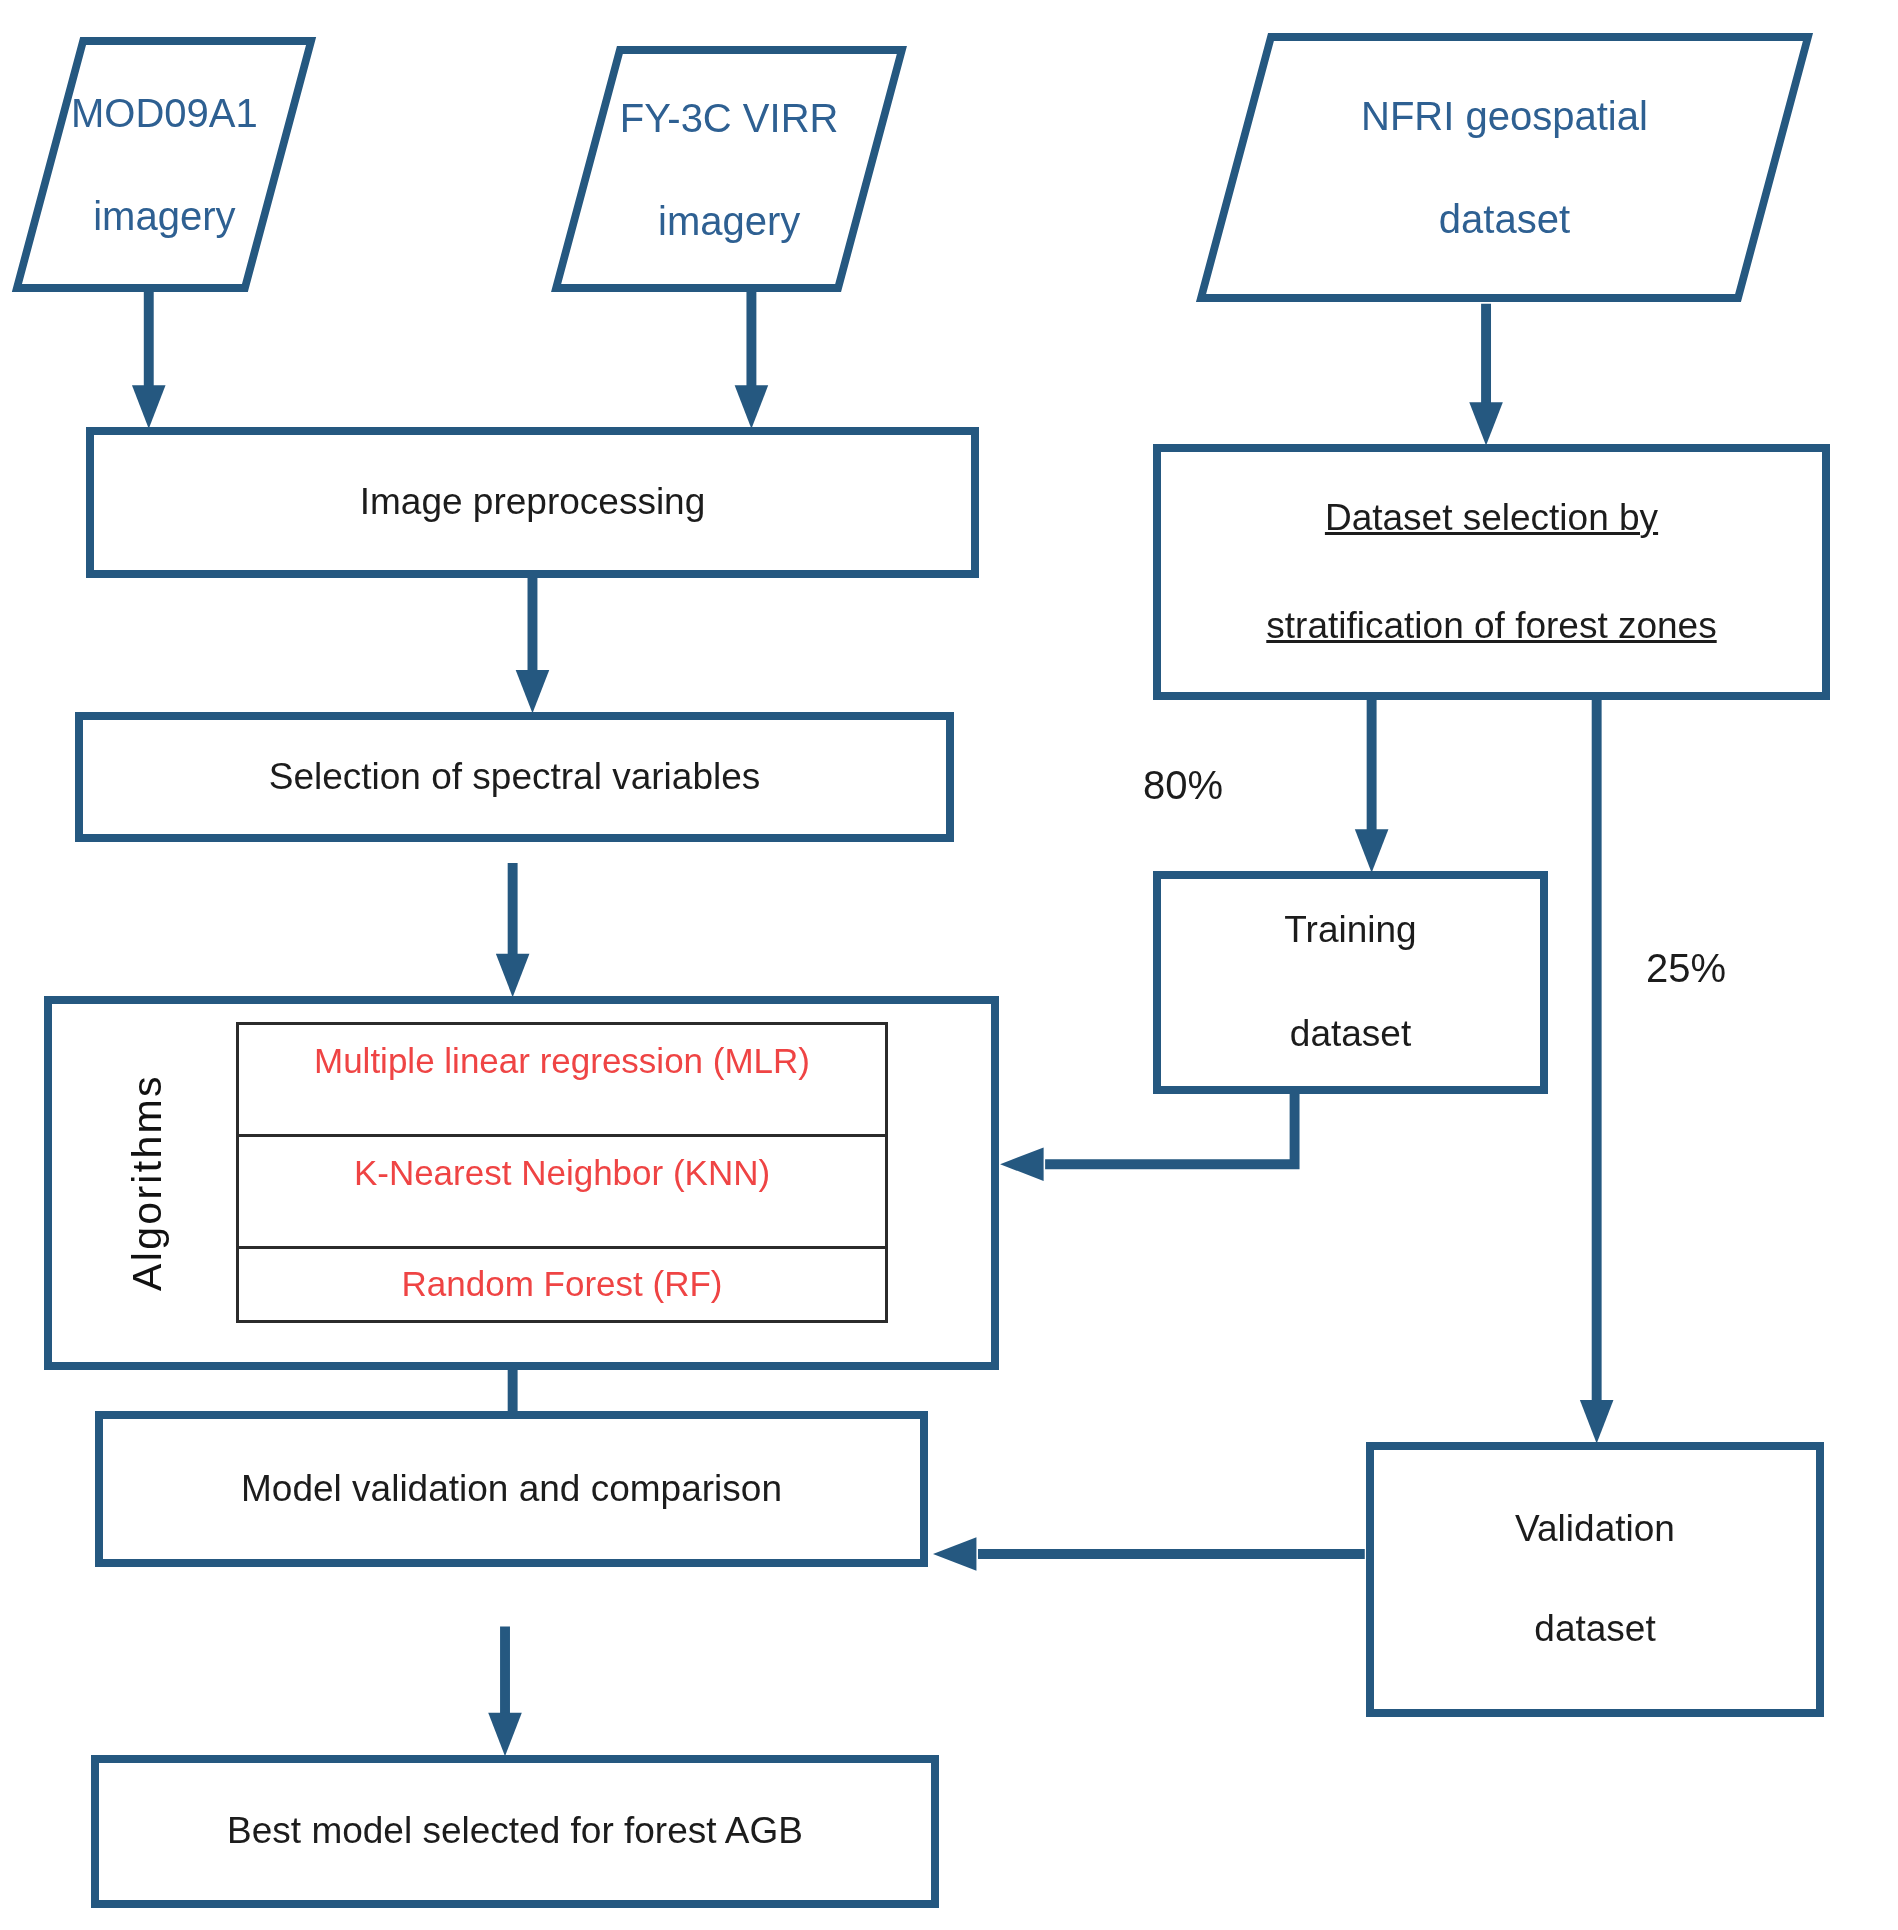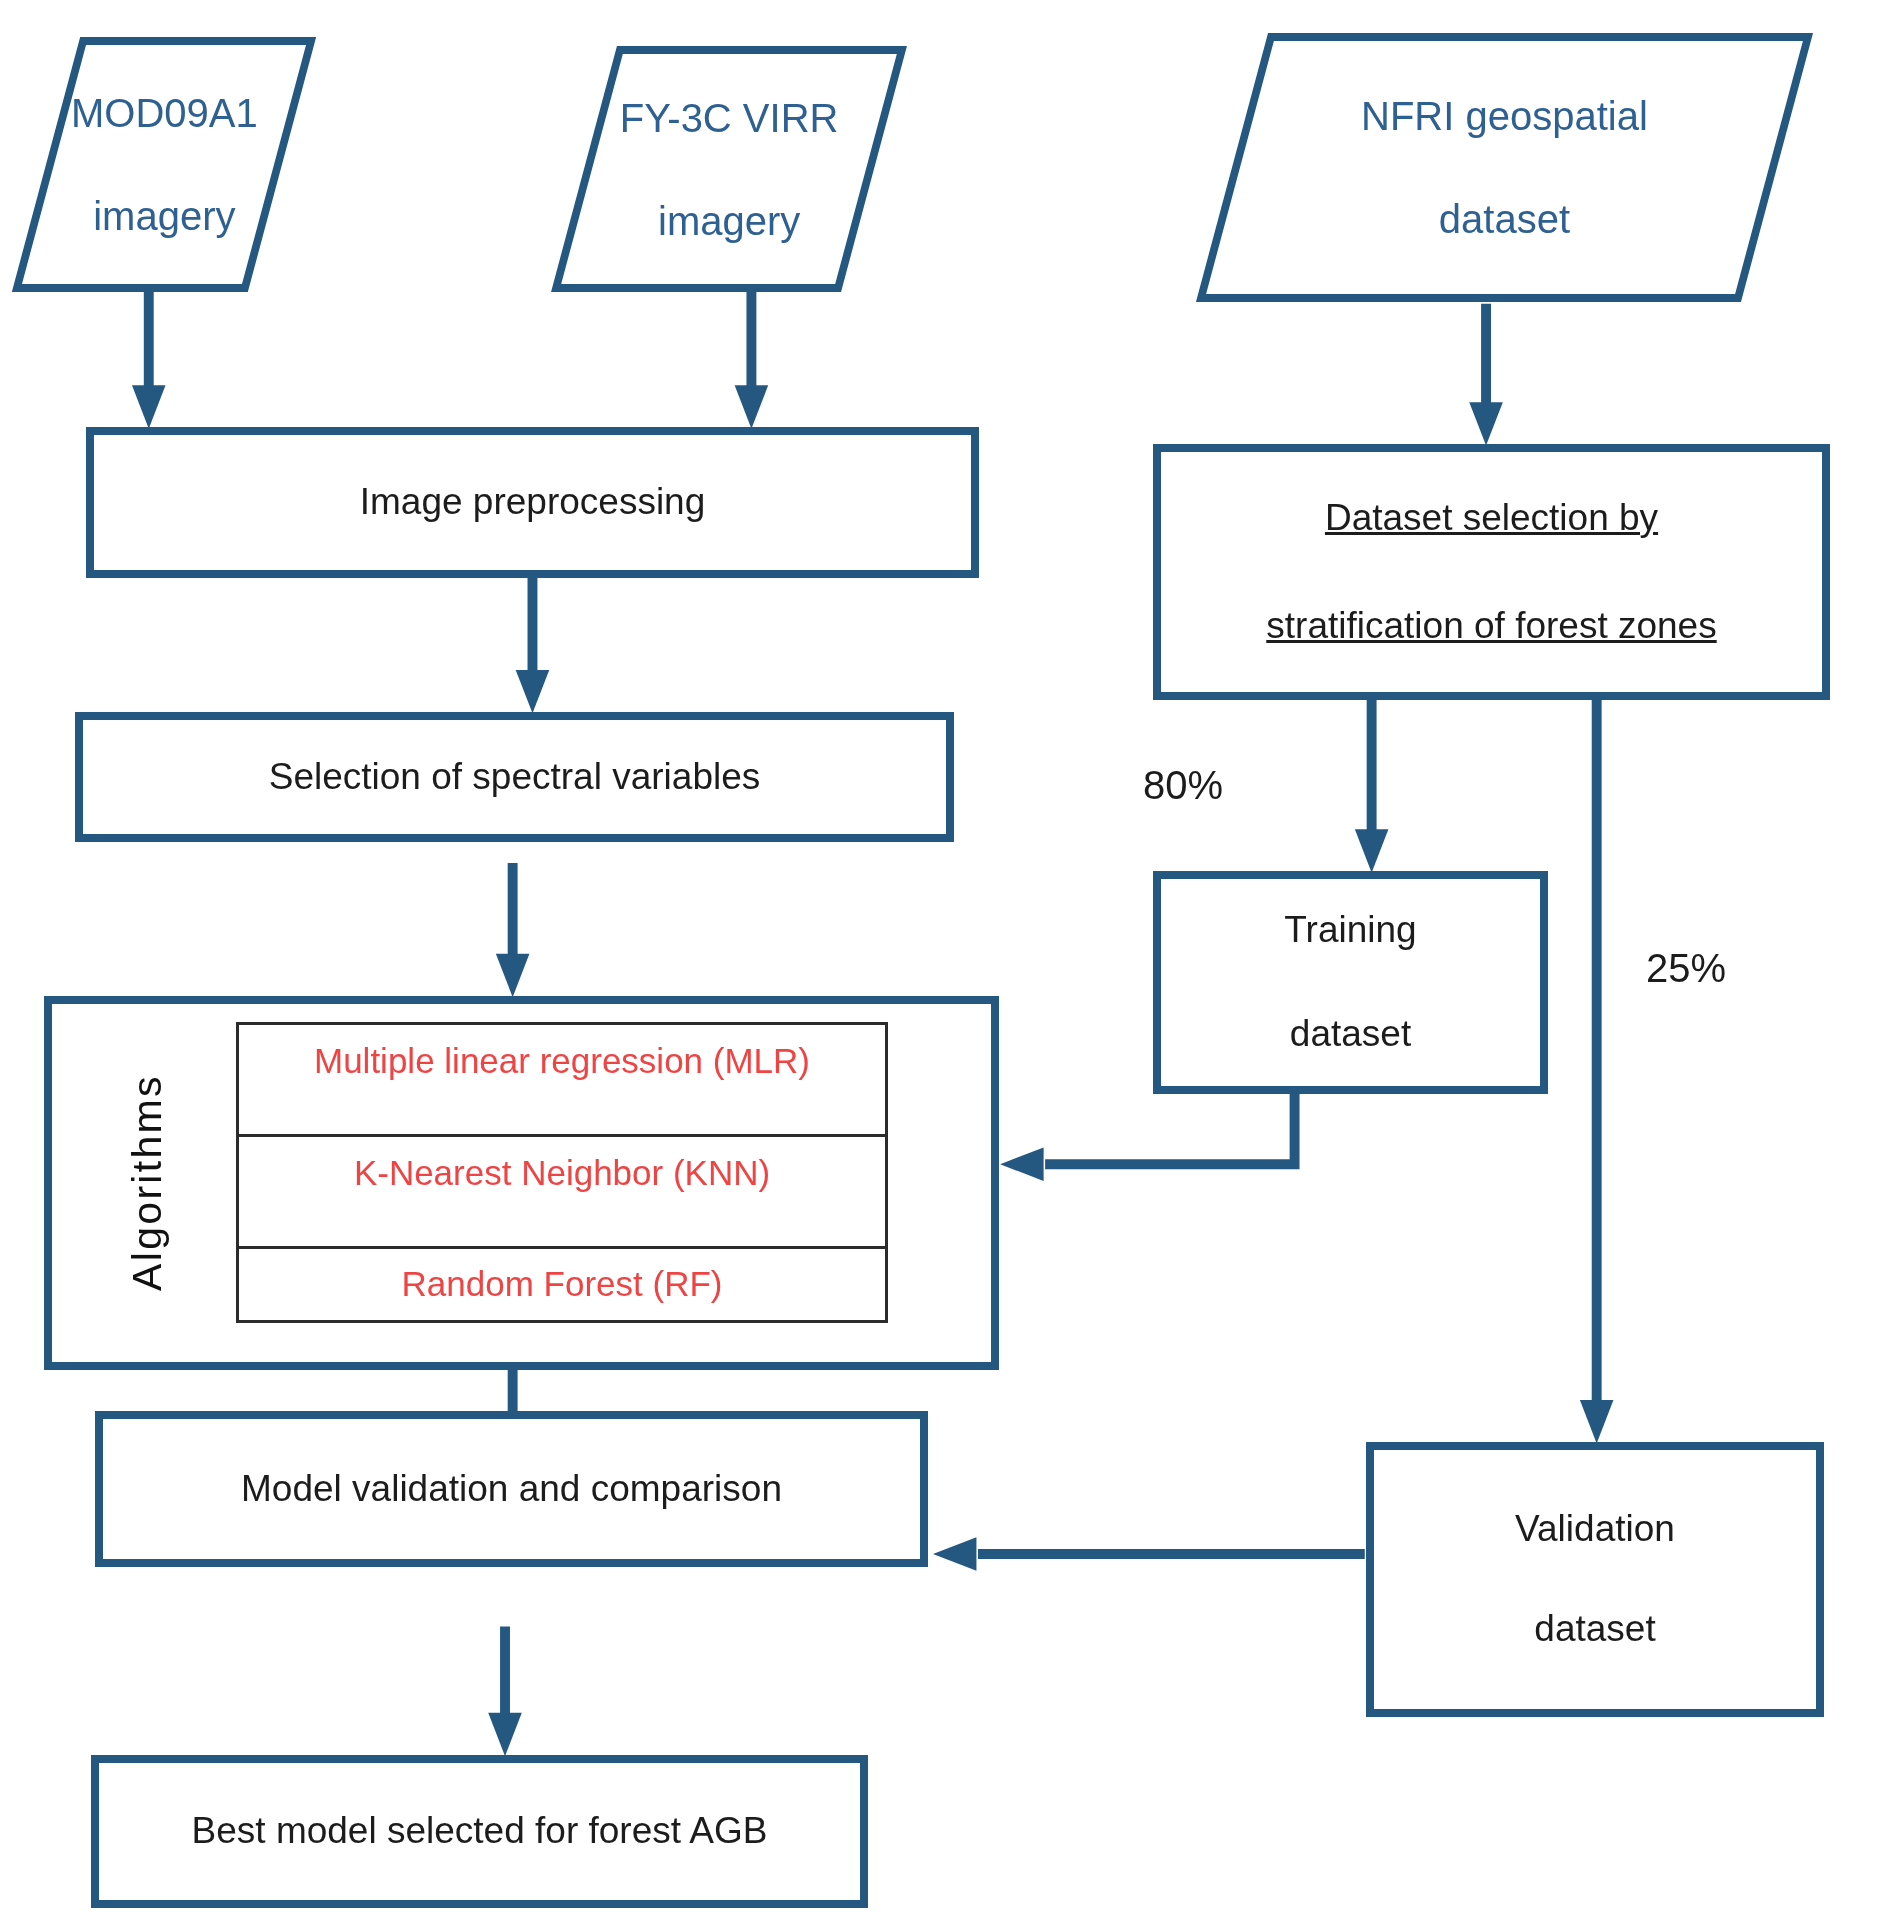--- a/index.html
+++ b/index.html
@@ -27,21 +27,21 @@
   .g88{gap:67px}
   .g75{gap:63px}
   .g77{gap:59px}
 
   #box-preprocess{left:86px;top:427px;width:893px;height:151px;}
   #box-spectral{left:75px;top:712px;width:879px;height:130px;}
   #box-dataset-selection{left:1153px;top:444px;width:677px;height:256px;text-decoration:underline;}
   #box-training{left:1153px;top:871px;width:395px;height:223px;}
   #box-validation{left:1366px;top:1442px;width:458px;height:275px;}
   #box-model{left:95px;top:1411px;width:833px;height:156px;}
-  #box-best{left:91px;top:1755px;width:777px;height:153px;}
+  #box-best{left:91px;top:1755px;width:848px;height:153px;}
 
   #p-mod09a1{left:46px;top:37px;width:236px;height:255px;}
   #p-fy3c{left:584px;top:46px;width:290px;height:246px;}
   #p-nfri{left:1232px;top:33px;width:545px;height:269px;}
 
   #algorithms-box{left:44px;top:996px;width:955px;height:374px;padding:0;}
   .alg-label-wrap{position:absolute;left:0;top:0;width:191px;height:100%;
     display:flex;align-items:center;justify-content:center;}
   .alg-label{transform:rotate(-90deg);white-space:nowrap;font-size:41px;color:#111111;letter-spacing:2.3px;}
   .alg-table{

